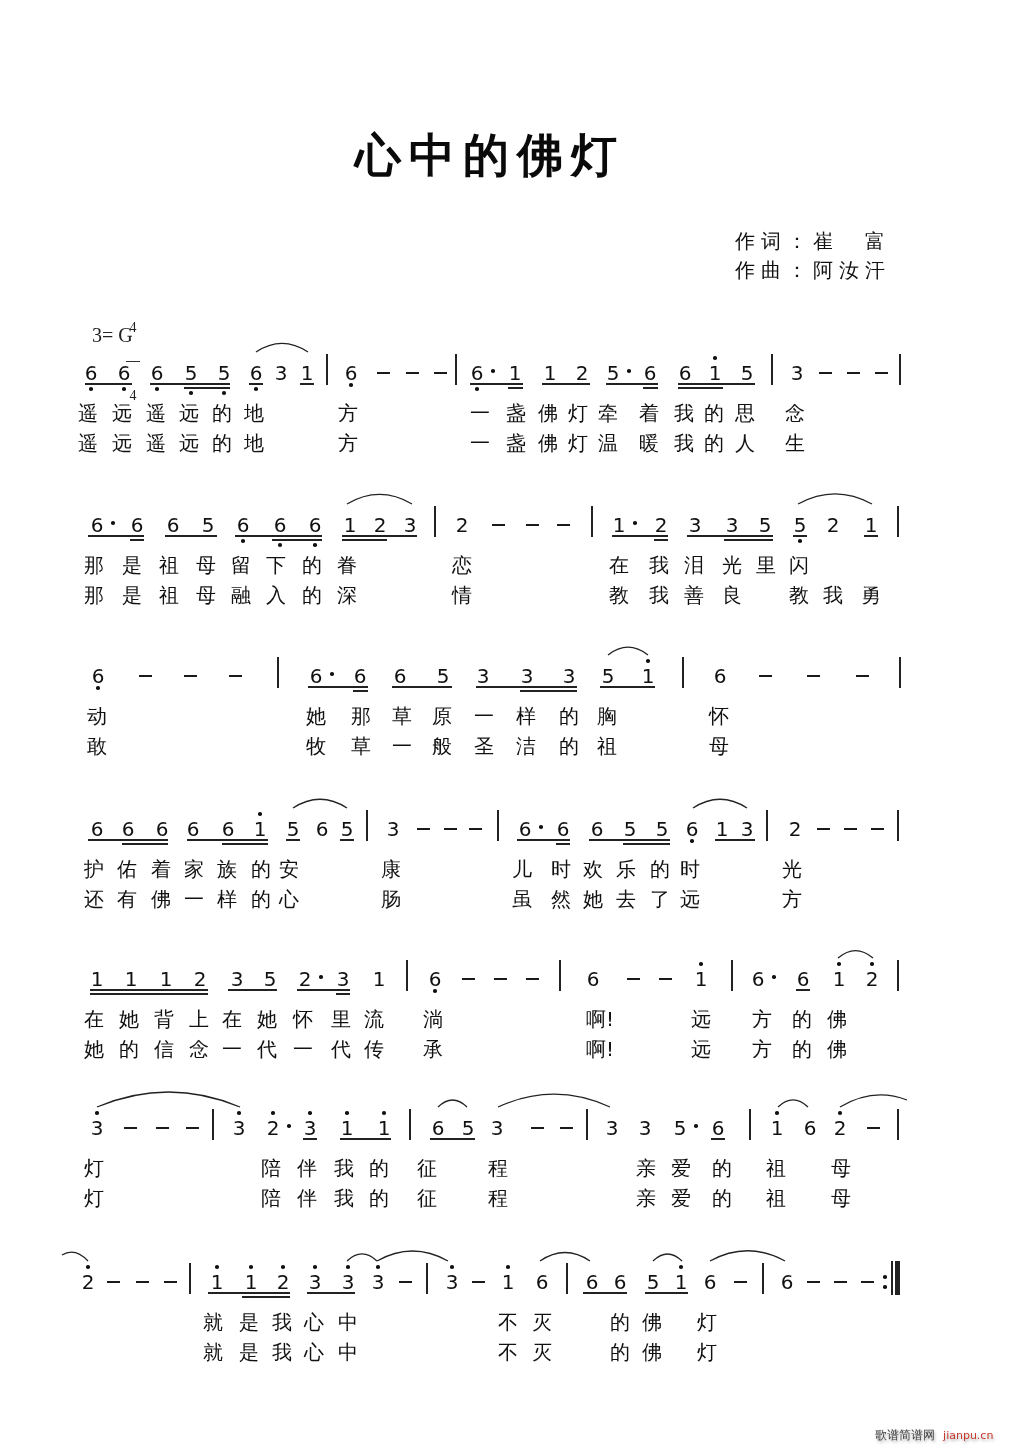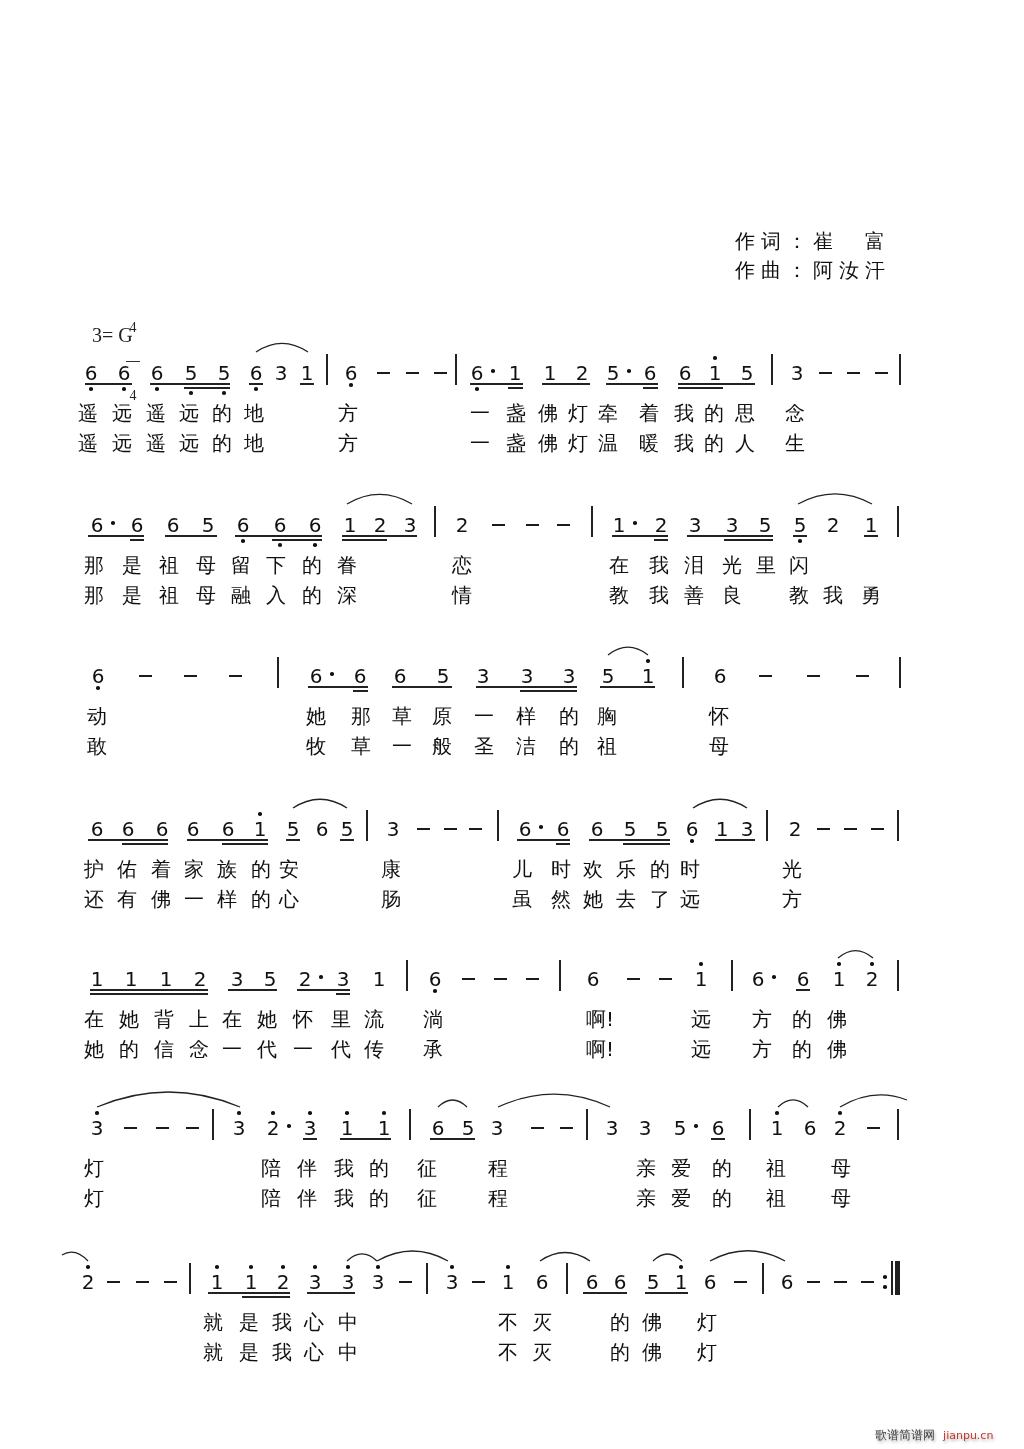--- a/index.html
+++ b/index.html
@@ -51,20 +51,21 @@
     position: absolute; left: 875px; top: 1424px; white-space: nowrap;
     text-shadow: 1px 2px 3px rgba(0,0,0,0.35);
   }
   .wm-name { font-size: 12px; color: #444; }
   .wm-url { font-size: 11px; color: #c8372d; margin-left: 3px; font-family: "DejaVu Sans", sans-serif; }
 </style>
 </head>
 <body>
 
 <div id="page">
+  <h1 class="title">心中的佛灯</h1>
 
   <div class="credit c1">作词：崔　富</div>
   <div class="credit c2">作曲：阿汝汗</div>
 
   <div class="key">
     <span>3= G</span>
     <span class="frac">
       <span>4</span>
       <span class="fl"></span>
       <span>4</span>

